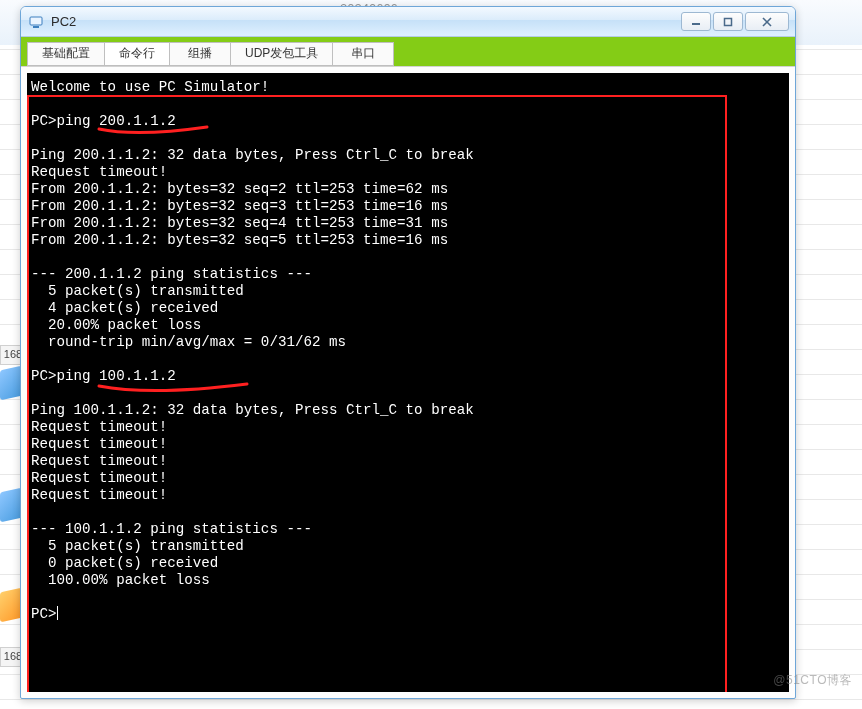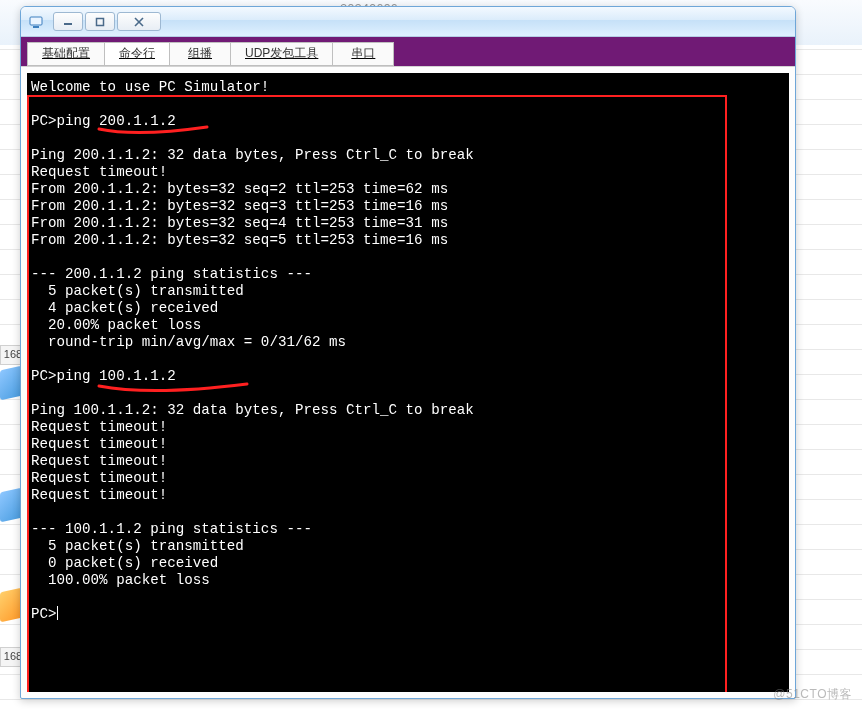--- a/index.html
+++ b/index.html
@@ -105,26 +105,25 @@
     display: flex; align-items: center; justify-content: center;
     font-size: 11px;
     color: #4a6a8a;
     cursor: pointer;
   }
   .win-btn.close { width: 44px; }
   .win-btn svg { display:block; }
 
   .toolbar {
     height: 30px;
-    background: #701a75;
+    background: #84cc16;
     border-bottom: 1px solid #d3d3d3;
     display: flex;
     align-items: center;
     padding: 4px 6px 0 6px;
-    text-decoration: underline;
   }
   .tab {
     height: 24px;
     border: 1px solid #bfbfbf;
     background: #fafafa;
     font-size: 12px;
     color: #333;
     padding: 0 14px;
     display: flex;
     align-items: center;
@@ -172,21 +171,21 @@
   }
   .annot {
     position: absolute;
     pointer-events: none;
   }
   .annot svg { display:block; }
 
   .watermark {
     position: absolute;
     right: 10px;
-    bottom: 6px;
+    bottom: 20px;
     font-size: 12px;
     color: rgba(130,130,130,.55);
     z-index: 20;
     letter-spacing: .5px;
     text-align: right;
   }
 </style>
 </head>
 <body>
 
@@ -203,20 +202,21 @@
 <div class="left-shape shape-orange" style="top:590px"></div>
 
 <div class="window">
   <div class="titlebar">
     <span class="app-icon">
       <svg width="16" height="16" viewBox="0 0 16 16">
         <rect x="1" y="3" width="12" height="8" rx="1" fill="#eaf4ff" stroke="#3d7fbf"></rect>
         <rect x="4" y="12" width="6" height="2" fill="#3d7fbf"></rect>
       </svg>
     </span>
+    <span class="title">PC2</span>
     <div class="win-controls">
       <div class="win-btn">
         <svg width="10" height="10">
             <line x1="1" y1="7" x2="9" y2="7" stroke="#4a6a8a" stroke-width="2"></line>
           </svg>
       </div>
       <div class="win-btn">
         <svg width="10" height="10">
             <rect x="1.5" y="1.5" width="7" height="7" fill="none" stroke="#4a6a8a" stroke-width="1.5"></rect>
           </svg>

